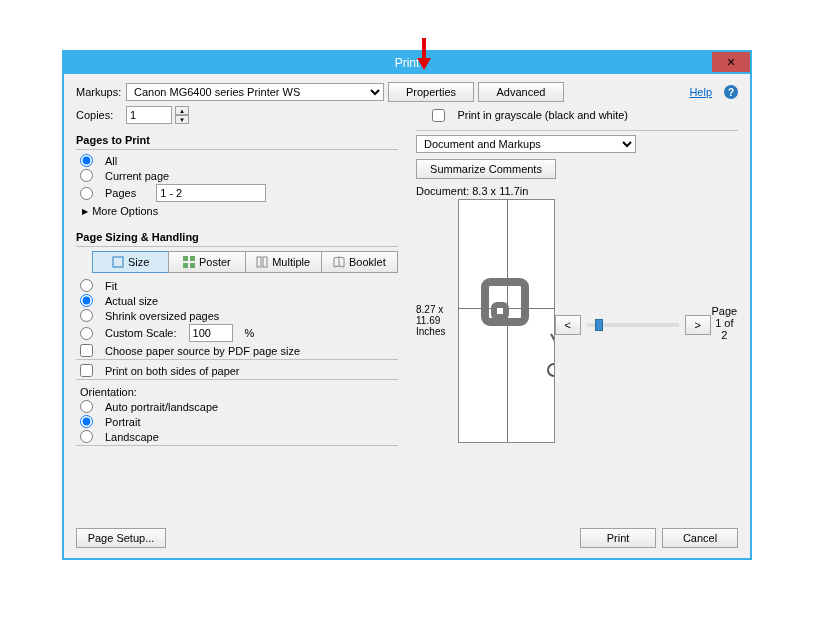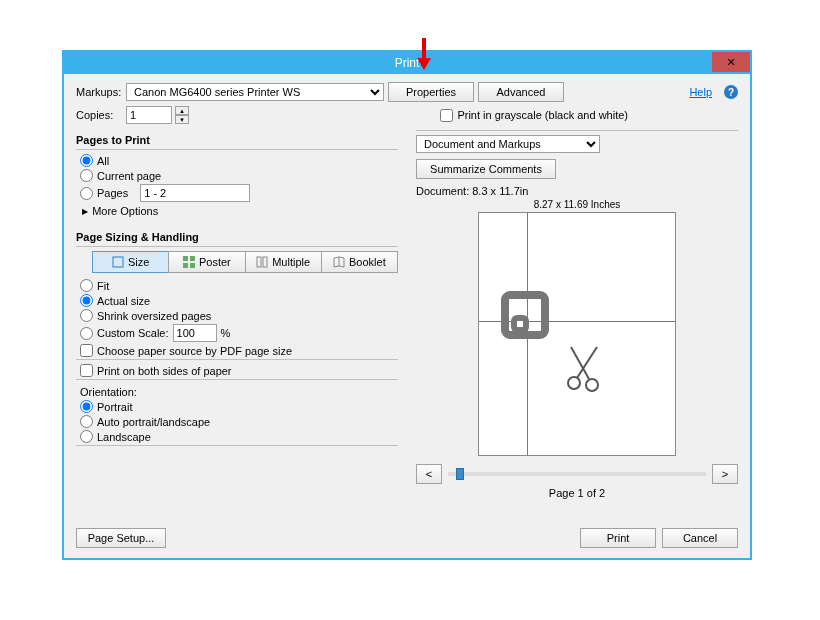--- a/index.html
+++ b/index.html
@@ -19,35 +19,35 @@
 .spinner{display:inline-flex;flex-direction:column;margin-left:-1px}
 .spin{width:14px;height:9px;border:1px solid #a0a0a0;background:#eee;font-size:7px;display:flex;align-items:center;justify-content:center;cursor:pointer}
 .help-area{margin-left:auto;display:flex;align-items:center;gap:12px}
 .help-link{color:#0066cc;text-decoration:underline;cursor:pointer}
 .help-icon{width:14px;height:14px;border-radius:50%;background:#2a7abf;color:#fff;display:flex;align-items:center;justify-content:center;font-size:10px;font-weight:bold}
 .cols{display:flex;gap:18px;flex:1}
 .left{width:322px}
 .right{flex:1}
 .group-title{font-weight:bold;margin:6px 0 3px 0}
 .hr{height:1px;background:#c0c0c0;margin:2px 0 4px 0}
-.radio-row,.check-row{display:flex;align-items:center;gap:4px;margin:2px 0;padding-left:4px}
+.radio-row,.check-row{display:flex;align-items:center;gap:12px;margin:2px 0;padding-left:4px}
 input[type=radio],input[type=checkbox]{margin:0}
 .pages-in{width:110px;height:16px;margin-left:8px}
 .more-opt{display:flex;align-items:center;gap:4px;margin:3px 0 0 6px;cursor:pointer}
 .tri{font-size:8px}
 .seg{display:flex;margin:4px 0 6px 0}
 .seg .sb{flex:1;height:22px;border:1px solid #a0a0a0;background:linear-gradient(#fdfdfd,#e8e8e8);display:flex;align-items:center;justify-content:center;gap:4px;cursor:pointer;margin-left:-1px}
 .seg .sb:first-child{margin-left:16px}
 .seg .sb.active{background:#d6eaf8;border-color:#5a9bd4}
 .ico{width:12px;height:12px;display:inline-block}
 .scale-in{width:44px;background:#f4f4f4}
-.cf-sel{width:184px}
+.cf-sel{width:220px}
 .summ{margin:6px 0 6px 0}
 .docdim{margin-bottom:2px}
-.prev-wrap{display:flex;flex-direction:column;align-items:center}
+.prev-wrap{display:flex;align-items:center}
 .prev-lbl{font-size:10px;margin-bottom:2px}
 .preview{width:198px;height:244px;border:1px solid #888;background:#fff;position:relative;overflow:hidden}
 .pv-cross-h{position:absolute;left:0;right:0;top:108px;height:1px;background:#777}
 .pv-cross-v{position:absolute;top:0;bottom:0;left:48px;width:1px;background:#777}
 .pv-logo{position:absolute;left:22px;top:78px;width:48px;height:48px}
 .pv-logo .outer{position:absolute;inset:0;border:8px solid #777;border-radius:9px}
 .pv-logo .inner{position:absolute;left:10px;top:24px;width:18px;height:18px;border:6px solid #777;border-radius:6px;background:#fff}
 .pv-sc{position:absolute;left:86px;top:130px;width:40px;height:50px}
 .pv-sc svg{width:100%;height:100%}
 .nav{display:flex;align-items:center;gap:6px;margin-top:8px;width:100%}
@@ -182,26 +182,26 @@
             <span>Choose paper source by PDF page size</span>
           </div>
         <div class="hr"></div>
         <div class="check-row">
             <input type="checkbox" style="">
             <span>Print on both sides of paper</span>
           </div>
         <div class="hr"></div>
         <div style="padding:2px 0 0 4px">Orientation:</div>
         <div class="radio-row">
+            <input type="radio" name="or" style="">
+            <span>Auto portrait/landscape</span>
+          </div>
+        <div class="radio-row">
             <input type="radio" name="or" checked="" style="">
             <span>Portrait</span>
-          </div>
-        <div class="radio-row">
-            <input type="radio" name="or" style="">
-            <span>Auto portrait/landscape</span>
           </div>
         <div class="radio-row">
             <input type="radio" name="or" style="">
             <span>Landscape</span>
           </div>
         <div class="hr"></div>
       </div>
 
       <div class="right">
         <div class="hr"></div>

